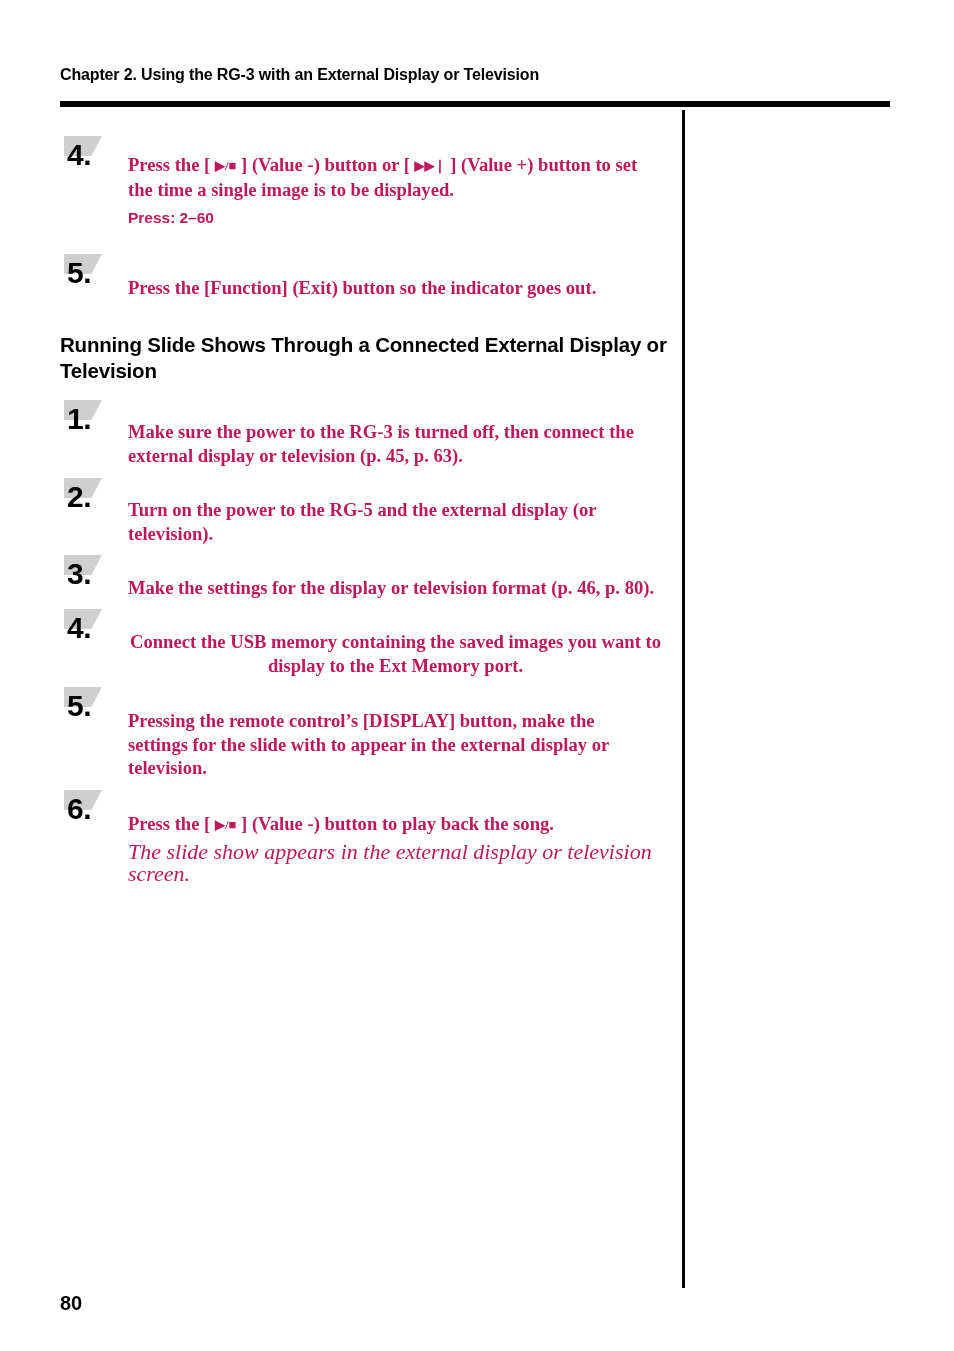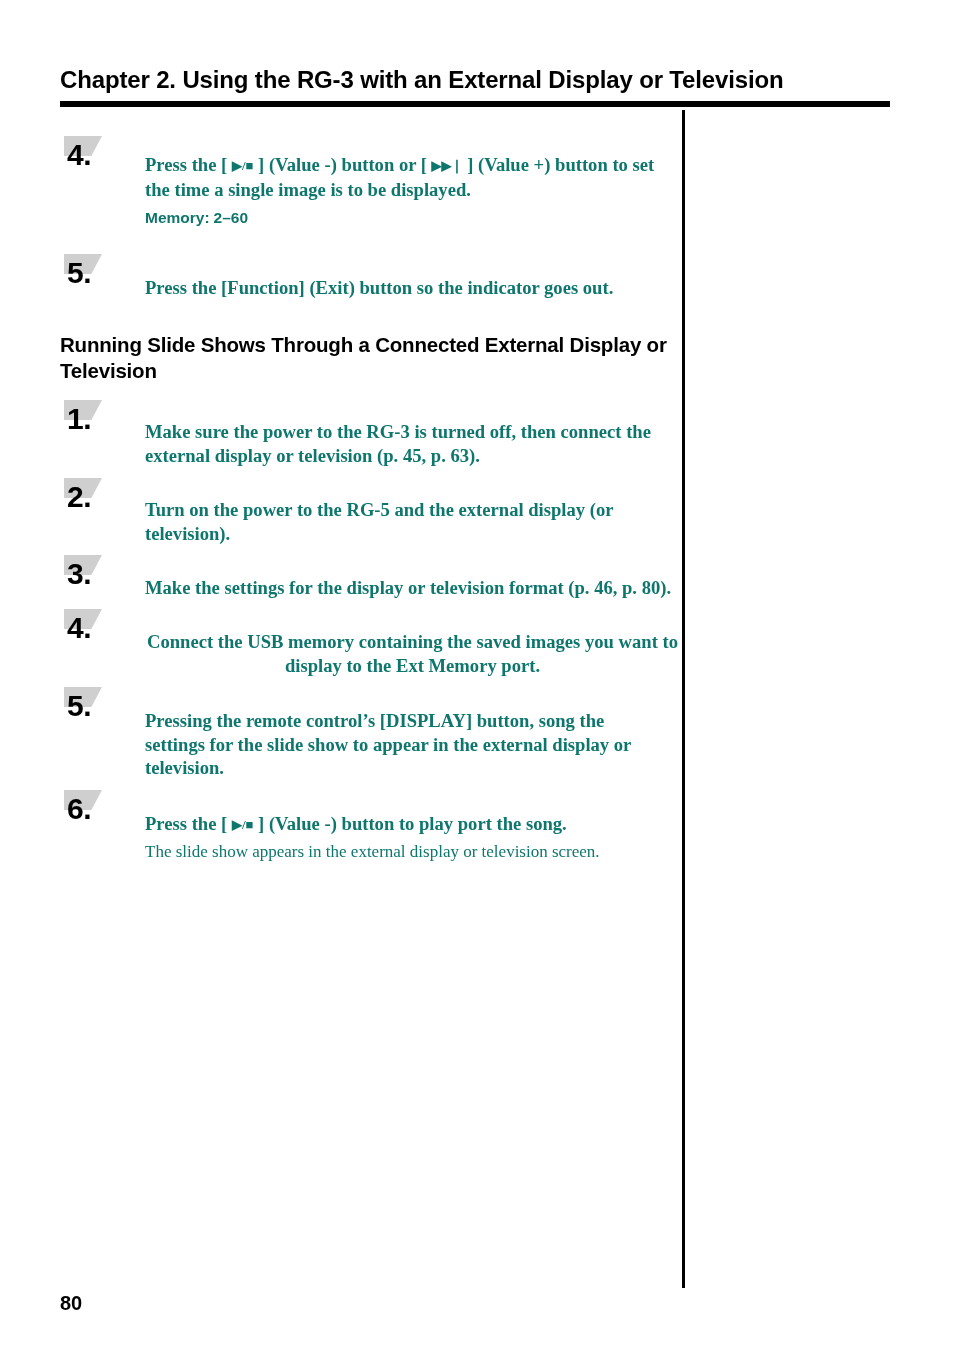--- a/index.html
+++ b/index.html
@@ -16,21 +16,21 @@
     overflow: hidden;
   }
 
   
   .chapter-title {
     position: absolute;
     left: 60px;
     top: 66px;
     font-family: "Liberation Sans", sans-serif;
     font-weight: bold;
-    font-size: 24px;
+    font-size: 16px;
     letter-spacing: -0.15px;
     color: #000;
     white-space: nowrap;
   }
   .header-rule {
     position: absolute;
     left: 60px;
     top: 101px;
     width: 830px;
     height: 6px;
@@ -84,36 +84,37 @@
     top: 3px;
     font-family: "Liberation Sans", sans-serif;
     font-weight: bold;
     font-size: 30px;
     line-height: 32px;
     color: #000;
     letter-spacing: -0.5px;
   }
   .step-body {
     position: absolute;
-    left: 85px;
+    left: 68px;
     top: 17px;
     width: 585px;
     font-family: "Liberation Serif", serif;
     font-weight: bold;
     font-size: 18.6px;
     line-height: 23.5px;
-    color: #0f766e;
+    color: #be185d;
   }
   .step-body.narrow { width: 535px; }
   .step-note {
     font-family: "Liberation Serif", serif;
     font-weight: normal;
-    font-size: 17px;
+    font-size: 22px;
     line-height: 22px;
     margin-top: 4px;
+    font-style: italic;
   }
   .value-line {
     font-family: "Liberation Sans", sans-serif;
     font-weight: bold;
     font-size: 15.5px;
     line-height: 22px;
     margin-top: 6px;
   }
   .value-line .val-num { margin-left: 4px; }
 
@@ -161,21 +162,21 @@
 <div class="content">
 
   <div class="step" style="top:136px;">
     <div class="step-marker">
       <div class="flag"></div>
       <div class="num">4.</div>
     </div>
     <div class="step-body narrow">
       <span>Press the [ </span><span class="glyph">▶/■</span><span> ] (Value -) button or [ </span><span class="glyph">▶▶❘</span><span> ] (Value +) button to set the time a single image is to be displayed.</span>
       <div class="value-line">
-        <span>Memory:</span><span class="val-num">2–60</span>
+        <span>Press:</span><span class="val-num">2–60</span>
       </div>
     </div>
   </div>
 
   <div class="step" style="top:254px;">
     <div class="step-marker">
       <div class="flag"></div>
       <div class="num">5.</div>
     </div>
     <div class="step-body" style="top:22px;">Press the [Function] (Exit) button so the indicator goes out.</div>
@@ -213,29 +214,29 @@
       <div class="num">4.</div>
     </div>
     <div class="step-body narrow" style="top:21px;text-align:center;">Connect the USB memory containing the saved images you want to display to the Ext Memory port.</div>
   </div>
 
   <div class="step" style="top:687px;">
     <div class="step-marker">
       <div class="flag"></div>
       <div class="num">5.</div>
     </div>
-    <div class="step-body" style="top:22px; width:512px;">Pressing the remote control’s [DISPLAY] button, song the settings for the slide show to appear in the external display or television.</div>
+    <div class="step-body" style="top:22px; width:512px;">Pressing the remote control’s [DISPLAY] button, make the settings for the slide with to appear in the external display or television.</div>
   </div>
 
   <div class="step" style="top:790px;">
     <div class="step-marker">
       <div class="flag"></div>
       <div class="num">6.</div>
     </div>
     <div class="step-body" style="top:22px;">
-      <span>Press the [ </span><span class="glyph">▶/■</span><span> ] (Value -) button to play port the song.</span>
+      <span>Press the [ </span><span class="glyph">▶/■</span><span> ] (Value -) button to play back the song.</span>
       <div class="step-note">The slide show appears in the external display or television screen.</div>
     </div>
   </div>
 
 </div>
 
 <div class="page-number">80</div>
 
 </body></html>

